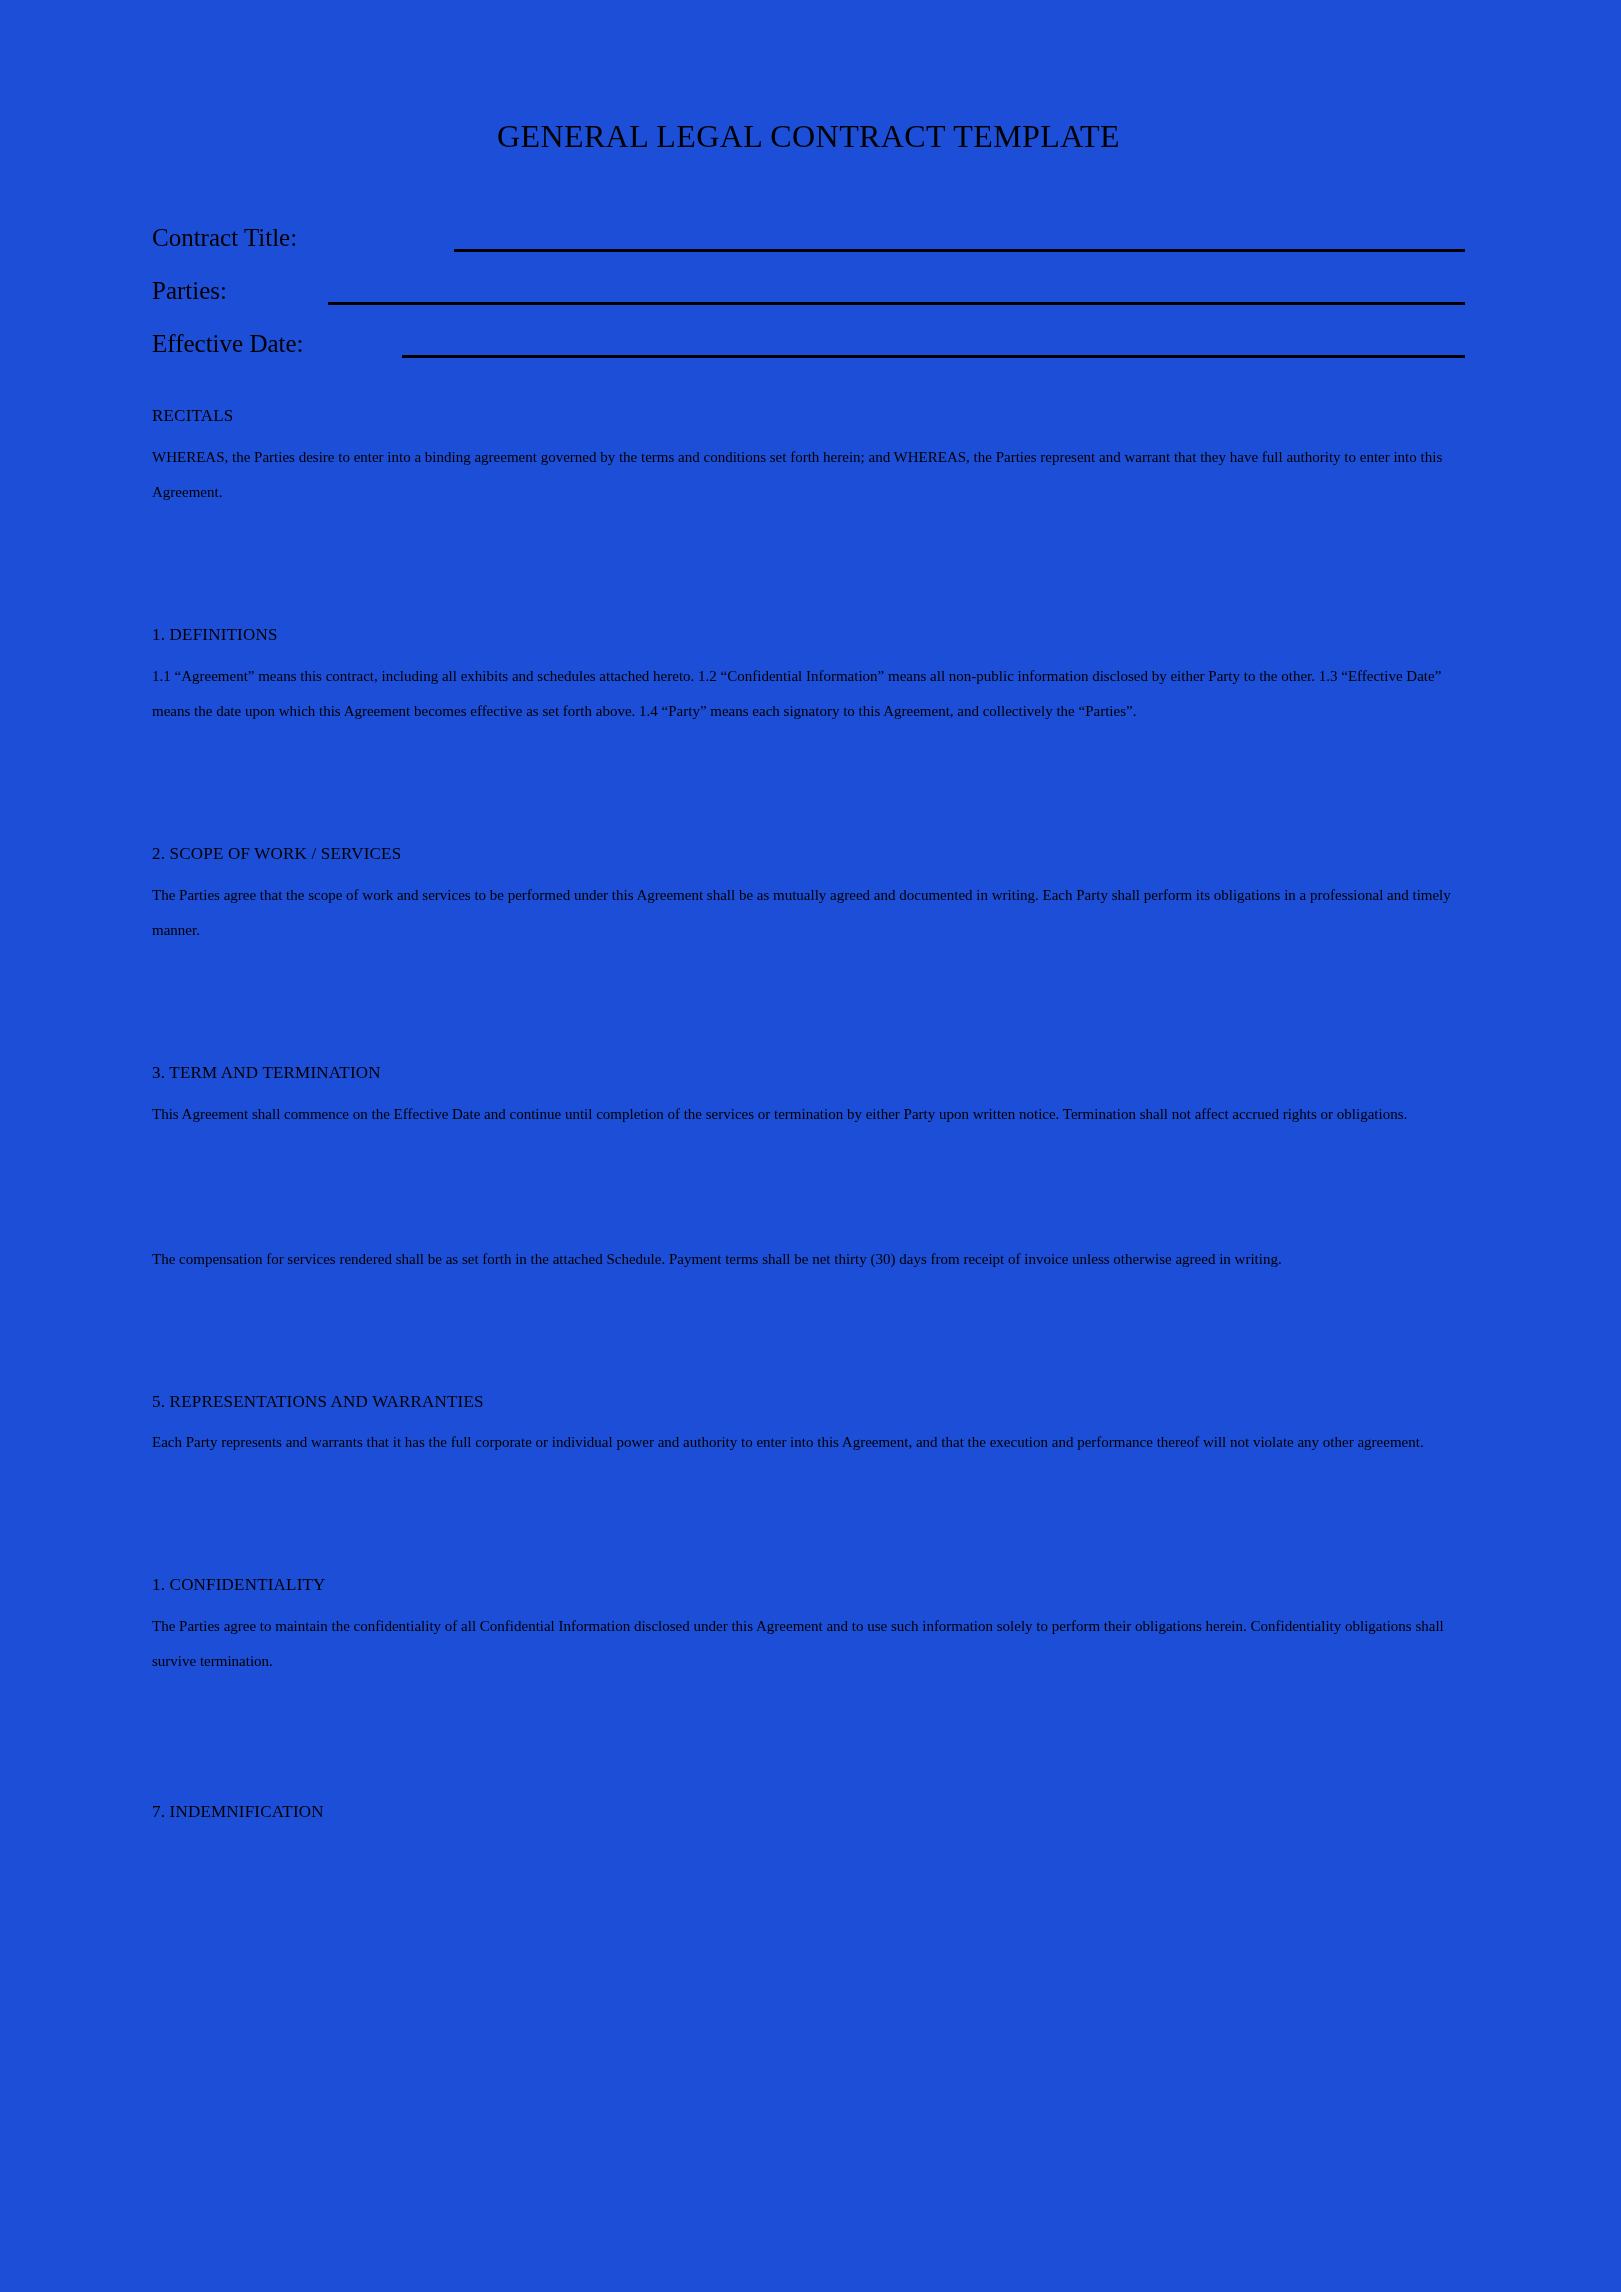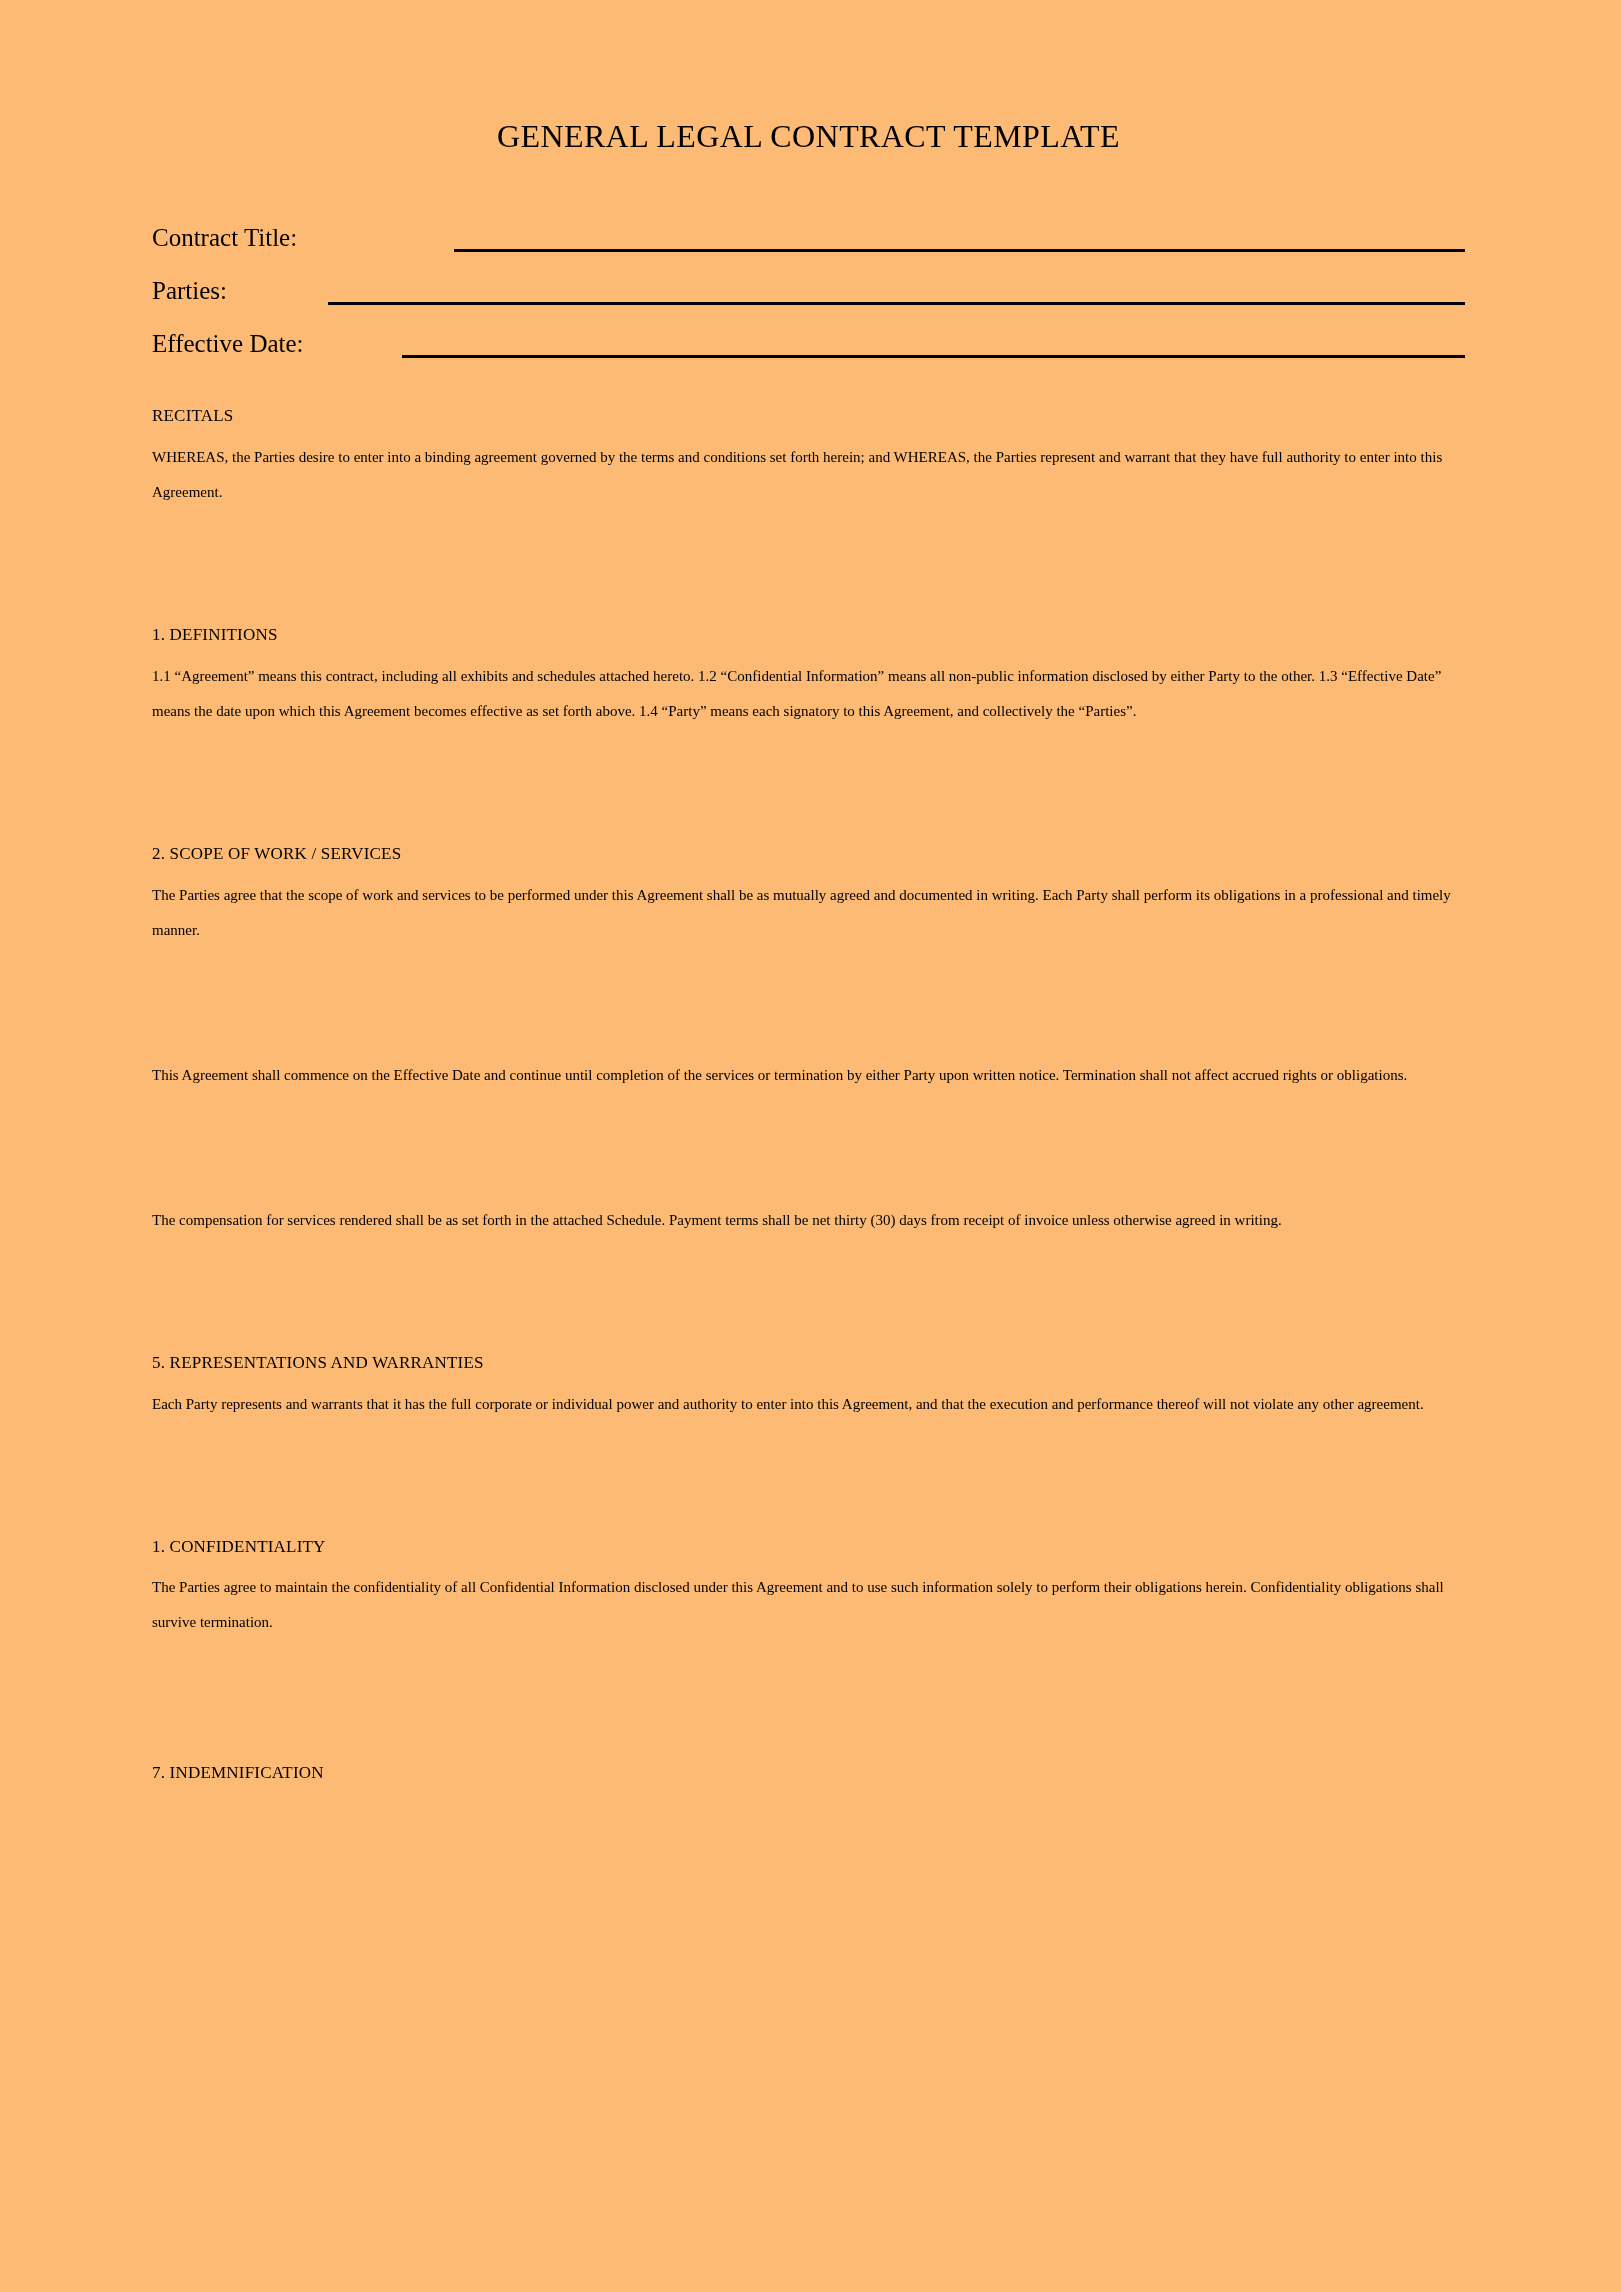--- a/index.html
+++ b/index.html
@@ -8,21 +8,21 @@
     background: #ffffff;
   }
   body {
     font-family: "Liberation Serif", "DejaVu Serif", serif;
     color: #000000;
   }
   .page {
     position: relative;
     width: 1621px;
     height: 2293px;
-    background: #fdba74;
+    background: #1d4ed8;
     overflow: hidden;
     box-sizing: border-box;
   }
   .content {
     position: absolute;
     left: 152px;
     top: 0;
     width: 1313px;
   }
   .doc-title {
@@ -122,20 +122,21 @@
     <div class="gap-section"></div>
 
     <div class="section">
       <h2 class="section-heading">2. SCOPE OF WORK / SERVICES</h2>
       <p class="section-body">The Parties agree that the scope of work and services to be performed under this Agreement shall be as mutually agreed and documented in writing. Each Party shall perform its obligations in a professional and timely manner.</p>
     </div>
 
     <div class="gap-section"></div>
 
     <div class="section">
+      <h2 class="section-heading">3. TERM AND TERMINATION</h2>
       <p class="section-body">This Agreement shall commence on the Effective Date and continue until completion of the services or termination by either Party upon written notice. Termination shall not affect accrued rights or obligations.</p>
     </div>
 
     <div class="gap-section"></div>
 
     <div class="section">
       <p class="section-body">The compensation for services rendered shall be as set forth in the attached Schedule. Payment terms shall be net thirty (30) days from receipt of invoice unless otherwise agreed in writing.</p>
     </div>
 
     <div class="gap-section"></div>

